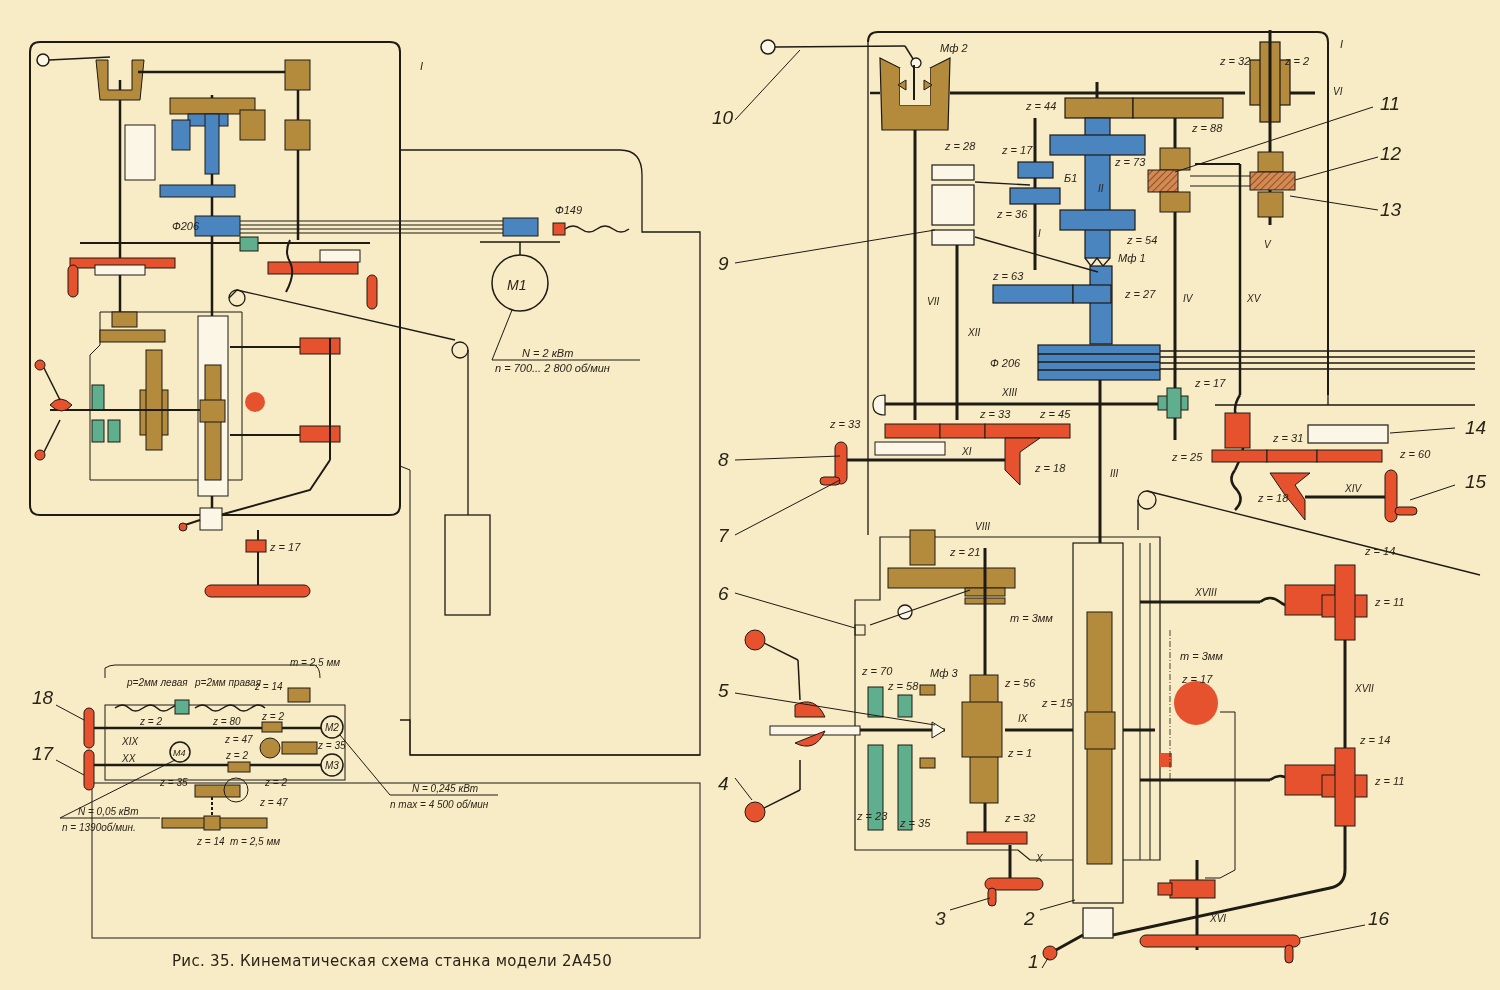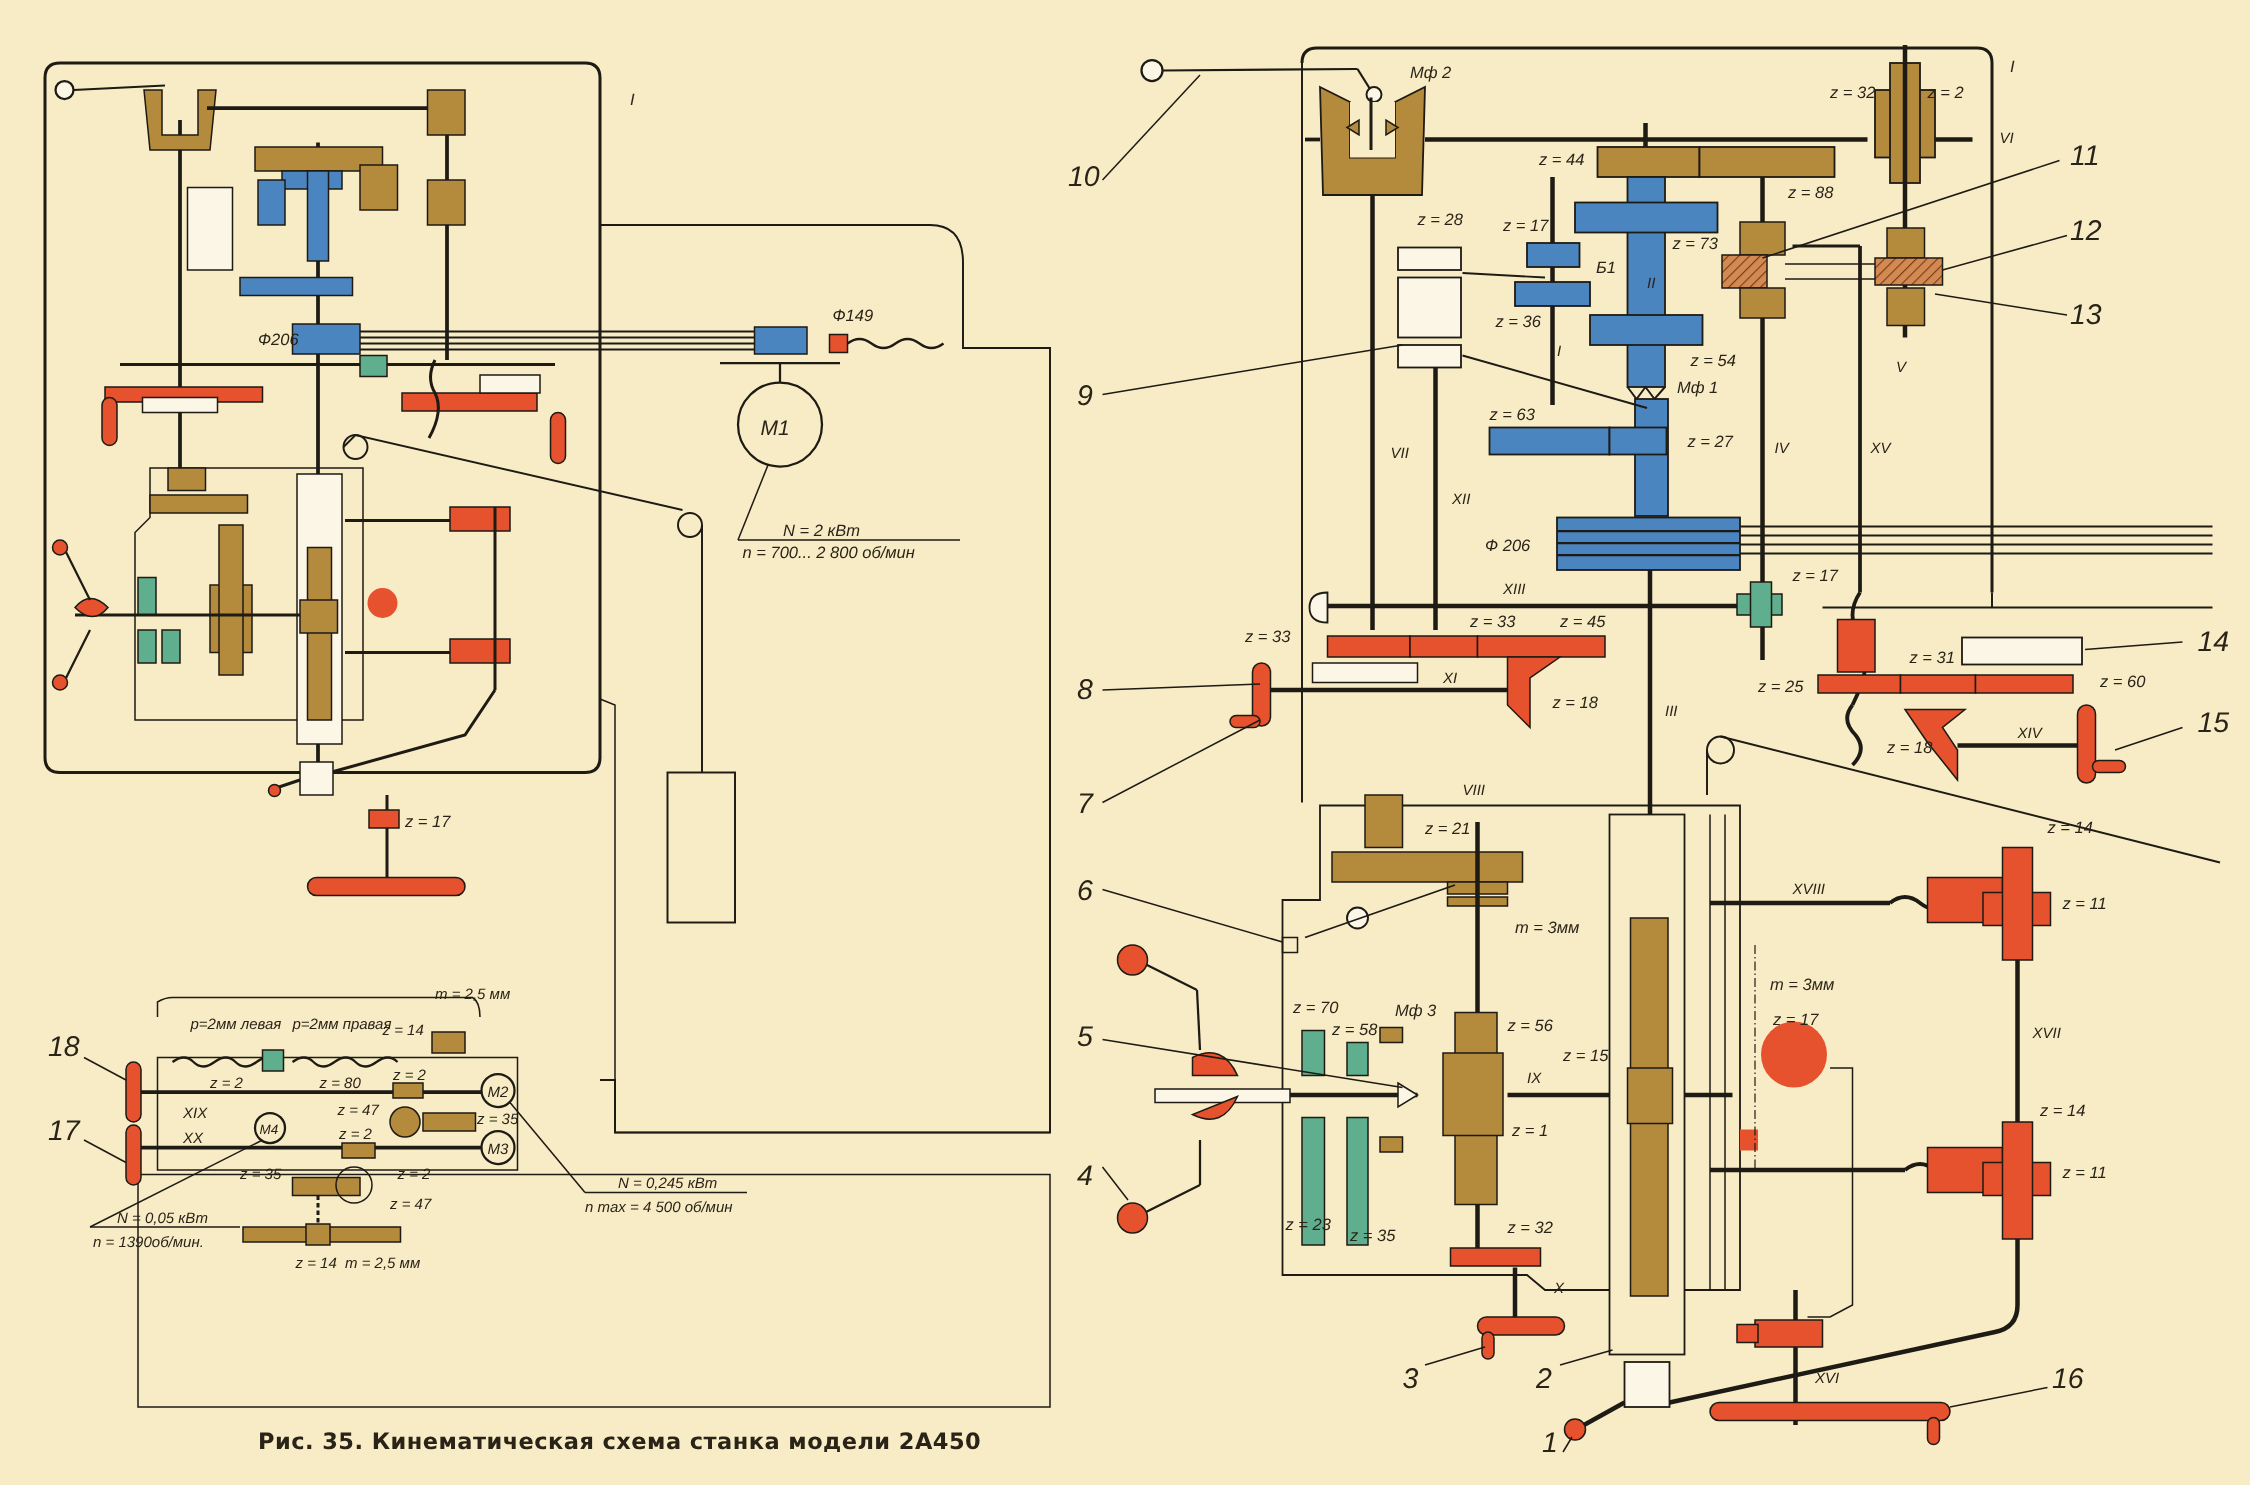--- a/index.html
+++ b/index.html
@@ -1,18 +1,18 @@
 <!DOCTYPE html>
 <html><head>
 <meta charset="utf-8">
 <style>
   html,body{margin:0;padding:0;}
   body{width:1500px;height:990px;background:#f7ecc6;overflow:hidden;position:relative;font-family:"Liberation Sans",sans-serif;}
   #scheme{position:absolute;left:0;top:0;width:1500px;height:990px;}
-  .caption{position:absolute;left:172px;top:952px;font-family:"DejaVu Sans",sans-serif;font-weight:bold;font-size:15px;color:#2a2418;letter-spacing:0.3px;}
+  .caption{position:absolute;left:172px;top:952px;font-family:"DejaVu Sans",sans-serif;font-weight:normal;font-size:15px;color:#2a2418;letter-spacing:0.3px;}
   svg text{font-family:"Liberation Sans",sans-serif;font-style:italic;fill:#2a2418;}
   .lbl{font-size:11px;}
   .num{font-size:19px;}
   .rom{font-size:10px;}
 </style>
 </head>
 <body>
 
 <svg id="scheme" viewBox="0 0 1500 990" xmlns="http://www.w3.org/2000/svg">
   <defs>

